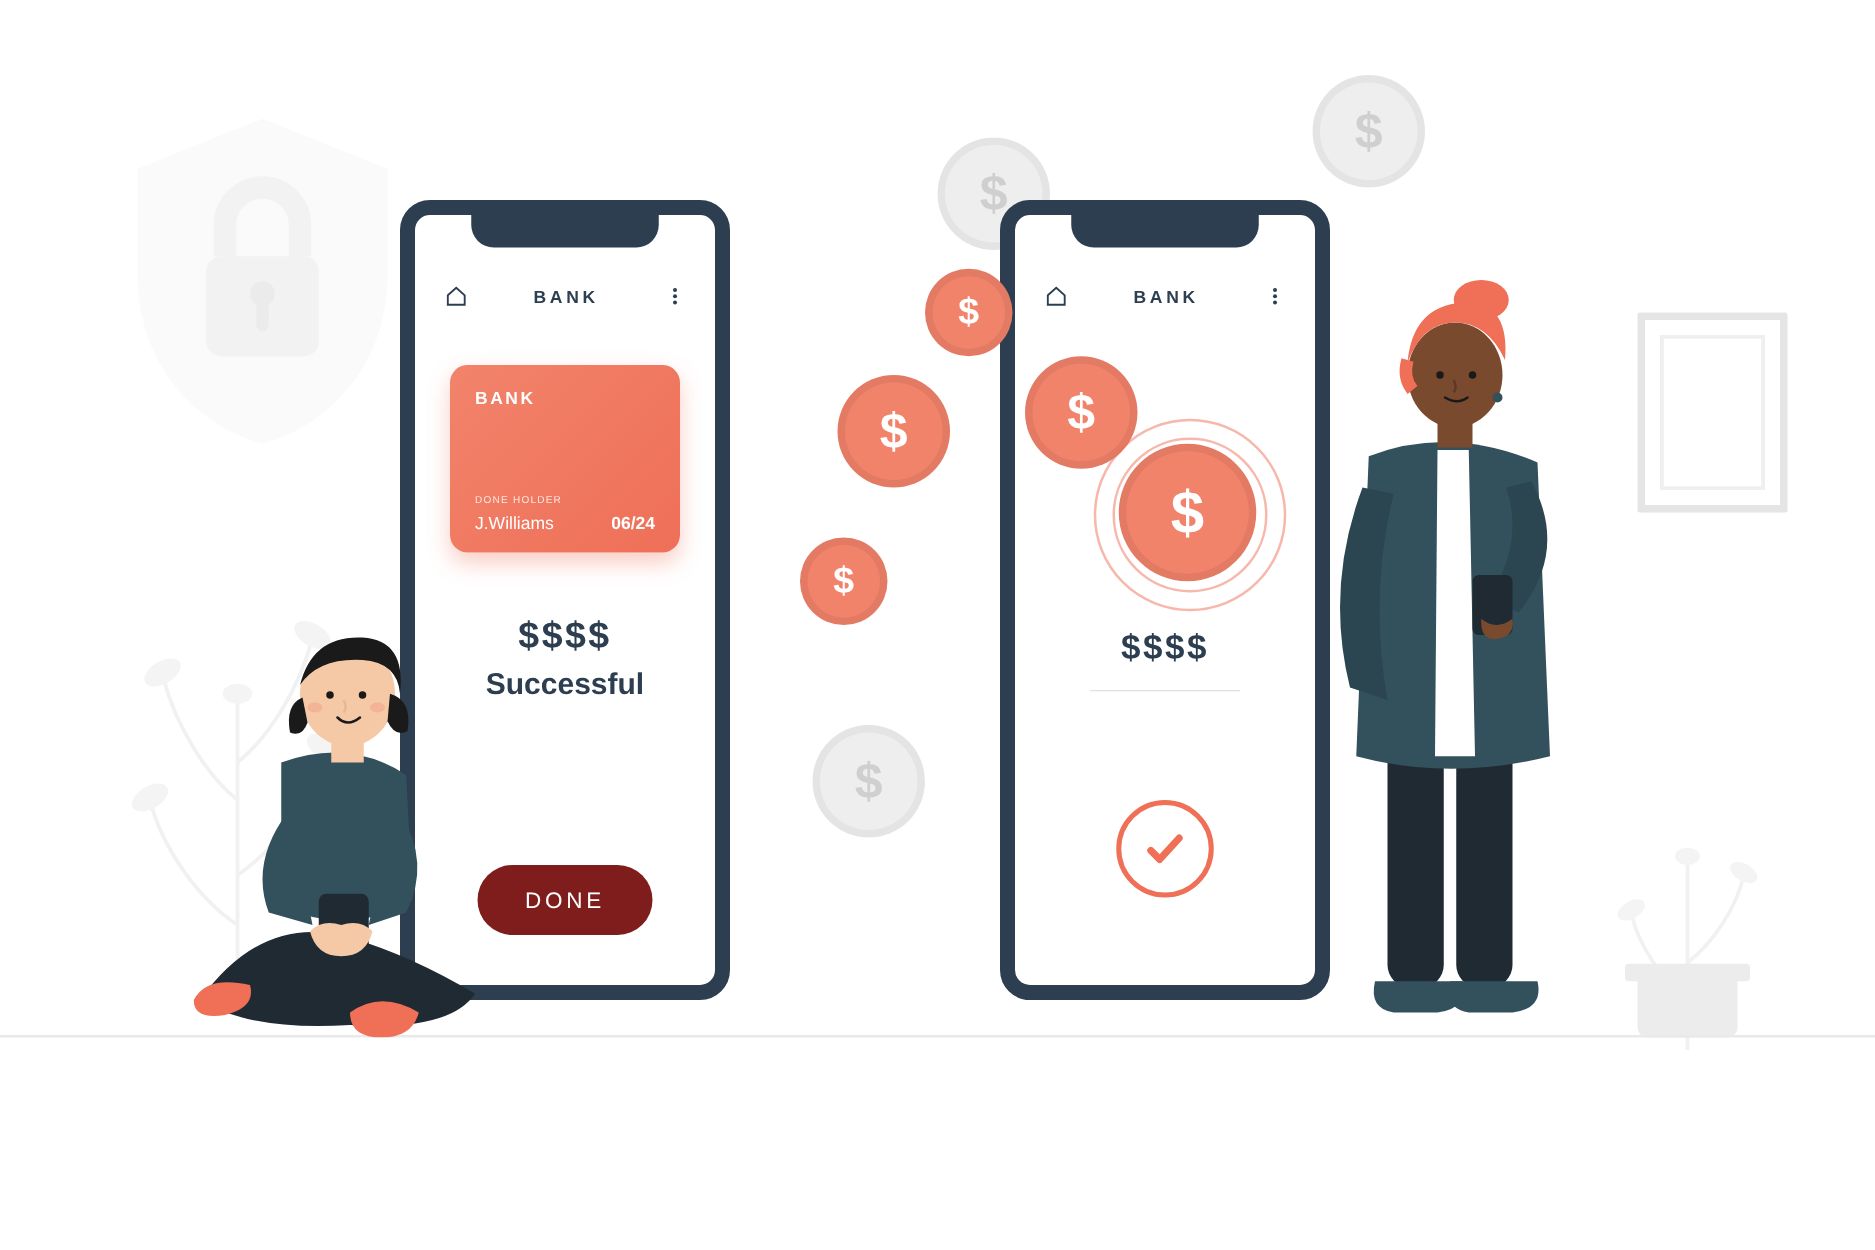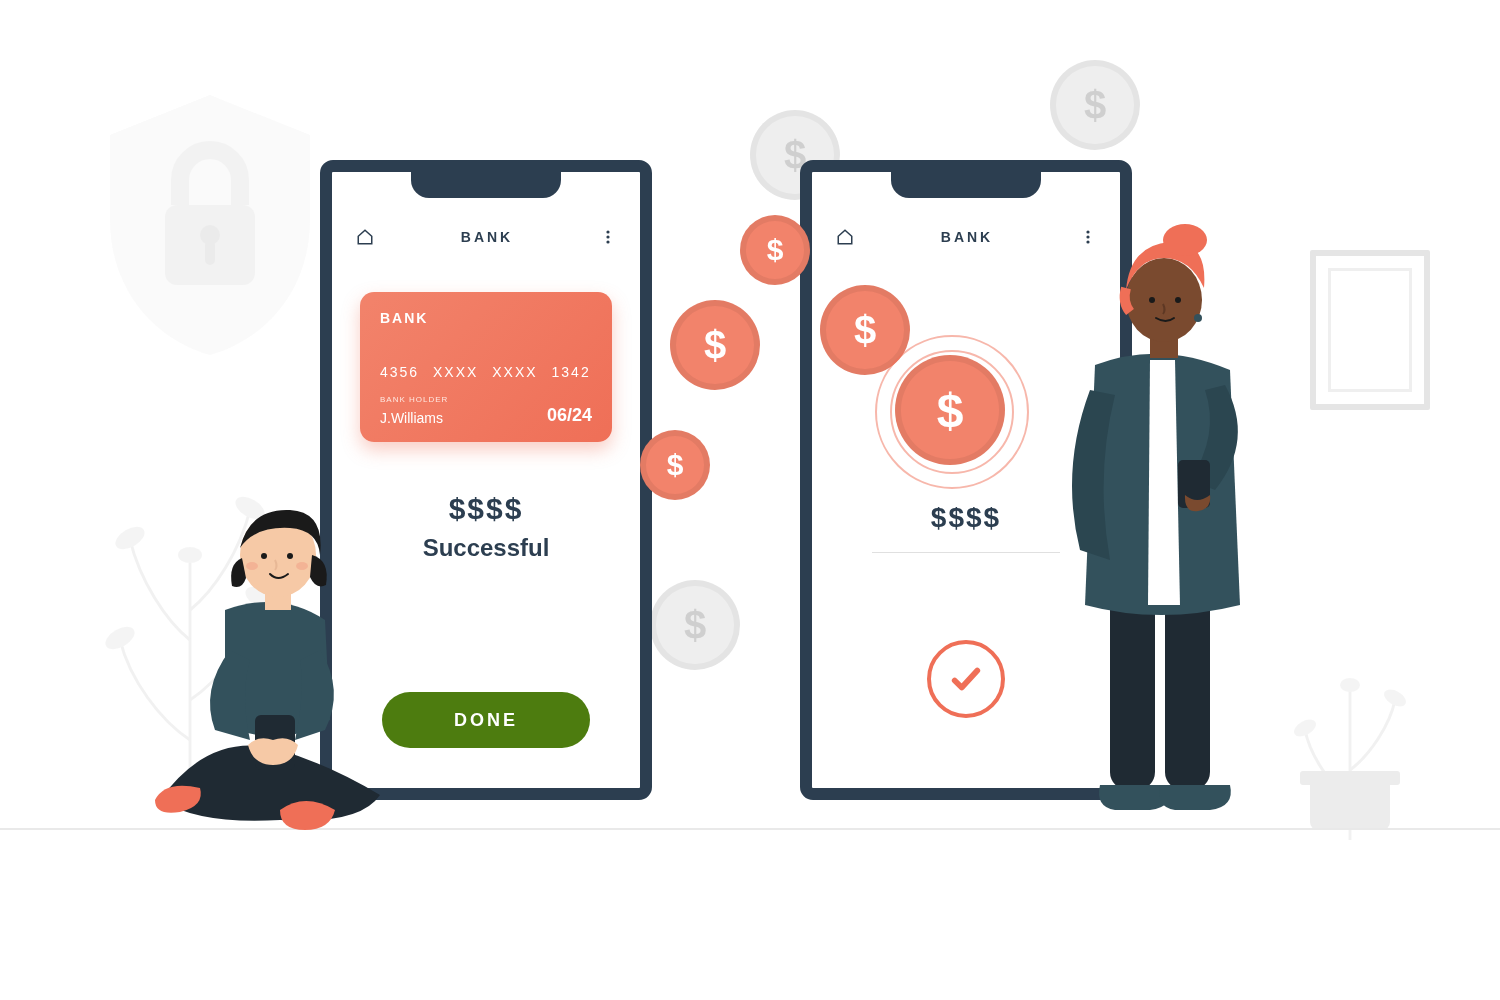--- a/index.html
+++ b/index.html
@@ -9,40 +9,40 @@
   .lock-body{fill:#dcdcdc}
   .lock-shackle{fill:none;stroke:#dcdcdc;stroke-width:18}
   
   .plant{position:absolute;opacity:.35}
   .plant svg{display:block}
   
   .frame{position:absolute;right:70px;top:250px;width:120px;height:160px;border:6px solid #e5e5e5;border-radius:2px;box-sizing:border-box}
   .frame .mat{position:absolute;left:12px;right:12px;top:12px;bottom:12px;border:3px solid #efefef}
   .floor{position:absolute;left:0;right:0;bottom:170px;height:2px;background:#e9e9e9}
   
-  .phone{position:absolute;width:332px;height:640px;border:12px solid #2c3e50;border-radius:13px;background:#fff;box-sizing:border-box}
+  .phone{position:absolute;width:264px;height:640px;border:12px solid #2c3e50;border-radius:24px;background:#fff;box-sizing:border-box}
   .phone.left{left:320px;top:160px}
   .phone.right{left:800px;top:160px}
   .notch{position:absolute;top:-2px;left:50%;transform:translateX(-50%);width:150px;height:28px;background:#2c3e50;border-bottom-left-radius:18px;border-bottom-right-radius:18px}
   .navbar{position:absolute;top:50px;left:0;right:0;height:30px;display:flex;align-items:center;justify-content:space-between;padding:0 24px;color:#2c3e50}
   .nav-title{font-size:14px;letter-spacing:3px;font-weight:600;color:#2c3e50}
   .home-icon svg,.more-icon svg{display:block}
   
   .card{position:absolute;left:28px;right:28px;top:120px;height:150px;border-radius:14px;background:linear-gradient(135deg,#f2836b 0%,#ef6f57 100%);color:#fff;box-shadow:0 8px 18px rgba(239,111,87,.35);padding:18px 20px;box-sizing:border-box}
   .card .bank{font-size:14px;letter-spacing:2px;font-weight:700}
   .card .num{position:absolute;left:20px;right:20px;top:72px;font-size:14px;letter-spacing:2px;word-spacing:8px;font-weight:500}
   .card .label{position:absolute;left:20px;bottom:38px;font-size:8px;letter-spacing:1px;color:#ffe7e0}
   .card .holder{position:absolute;left:20px;bottom:16px;font-size:14px;font-weight:400}
-  .card .exp{position:absolute;right:20px;bottom:16px;font-size:18px;font-weight:600}
+  .card .exp{position:absolute;right:20px;bottom:16px;font-size:14px;font-weight:600}
   
   .status{position:absolute;left:0;right:0;top:320px;text-align:center;color:#2c3e50}
   .amount{font-size:30px;font-weight:800;letter-spacing:2px}
   .line1{font-size:24px;font-weight:700;margin-top:8px}
   .line2{font-size:22px;font-weight:400;color:#3a4a5a}
-  .done-btn{position:absolute;left:50px;right:50px;bottom:40px;height:56px;border:none;border-radius:30px;background:#4d7c0f;color:#fff;font-size:18px;letter-spacing:3px;font-weight:700;cursor:pointer}
+  .done-btn{position:absolute;left:50px;right:50px;bottom:40px;height:56px;border:none;border-radius:30px;background:#7f1d1d;color:#fff;font-size:18px;letter-spacing:3px;font-weight:400;cursor:pointer}
   
   .r-amount{position:absolute;left:0;right:0;top:330px;text-align:center;font-size:28px;font-weight:800;letter-spacing:2px;color:#2c3e50}
   .divider{position:absolute;left:60px;right:60px;top:380px;height:1px;background:#e0e0e0}
   .check-ring{position:absolute;left:50%;bottom:70px;transform:translateX(-50%);width:70px;height:70px;border:4px solid #ef6f57;border-radius:50%;display:flex;align-items:center;justify-content:center}
   .check-ring svg{display:block}
   
   .coin{position:absolute;border-radius:50%;background:#f2836b;display:flex;align-items:center;justify-content:center;color:#fff;box-shadow:inset 0 0 0 6px rgba(0,0,0,.06)}
   .coin.sm{width:70px;height:70px;font-size:30px}
   .coin.md{width:90px;height:90px;font-size:40px}
   .coin.lg{width:110px;height:110px;font-size:48px}
@@ -137,22 +137,21 @@
         <svg width="16" height="16" viewBox="0 0 16 16" fill="#2c3e50">
             <circle cx="8" cy="3" r="1.6"></circle>
             <circle cx="8" cy="8" r="1.6"></circle>
             <circle cx="8" cy="13" r="1.6"></circle>
           </svg>
       </span>
     </div>
 
     <div class="card">
       <div class="bank">BANK</div>
-      <div class="num">4356  XXXX  XXXX  1342</div>
-      <div class="label">BANK HOLDER</div>
+      <div class="label">DONE HOLDER</div>
       <div class="holder">J.Williams</div>
       <div class="exp">06/24</div>
     </div>
 
     <div class="status">
       <div class="amount">$$$$</div>
       <div class="line1">Successful</div>
     </div>
 
     <button class="done-btn">DONE</button>

